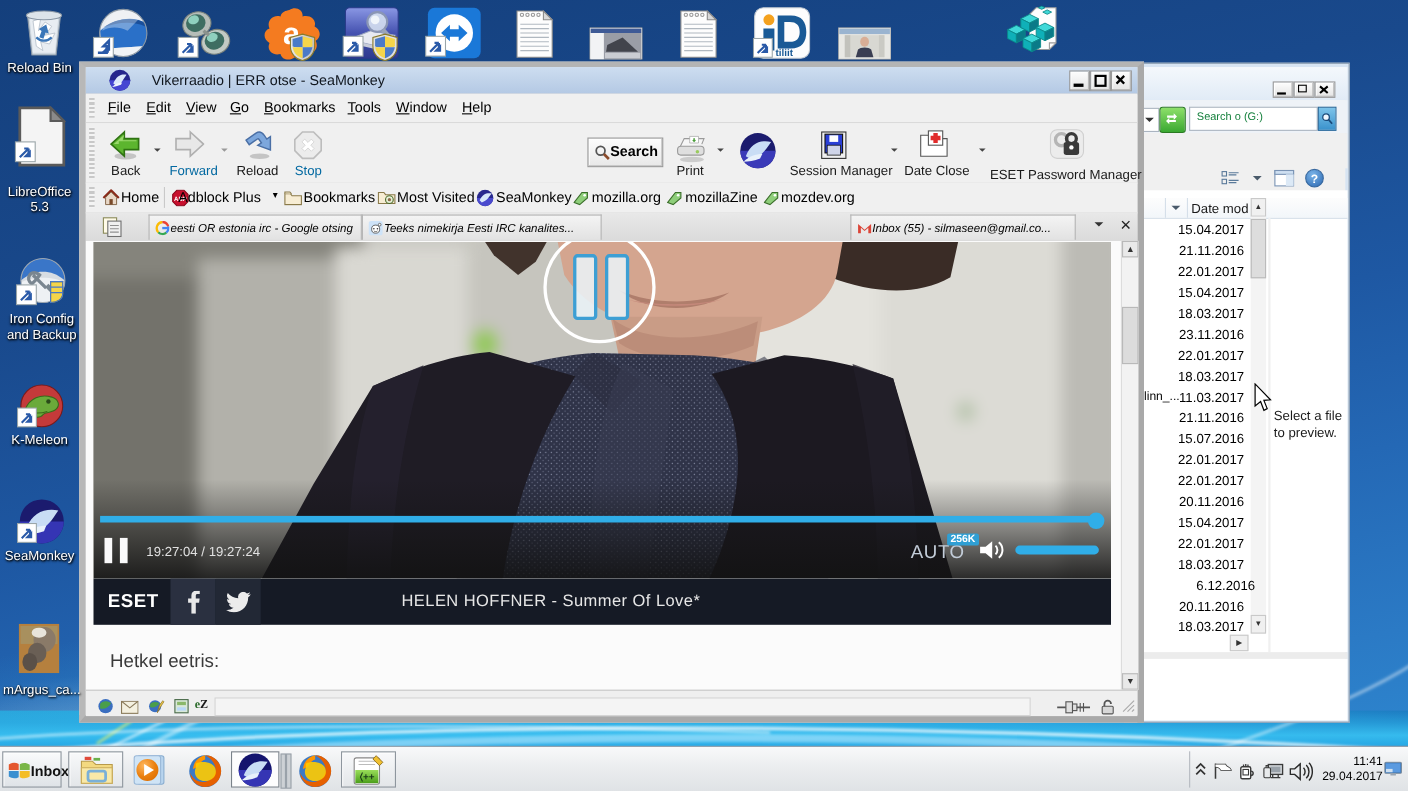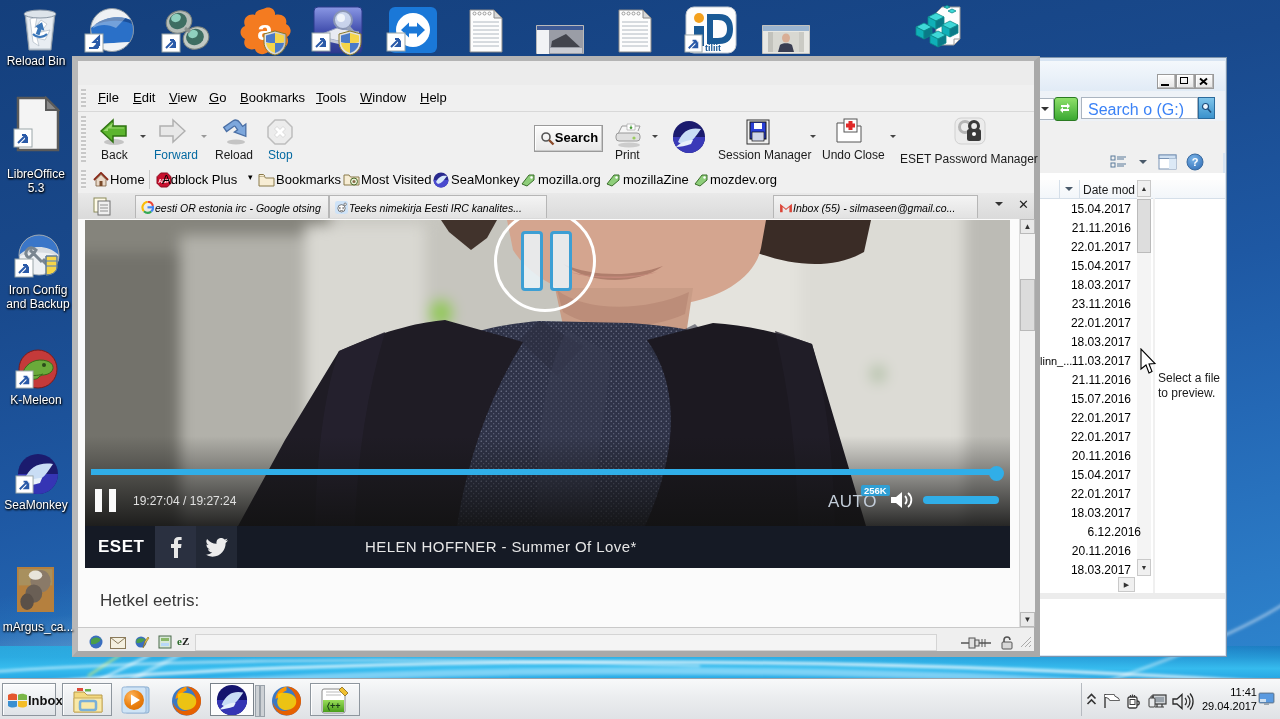--- a/index.html
+++ b/index.html
@@ -83,21 +83,21 @@
  <div style="position:absolute;left:3px;top:33px;width:199px;height:30px;background:#eef2f7"></div>
  <div style="position:absolute;left:14px;top:40px;width:15px;height:20px;background:#fff;border:1px solid #aab4c0">
         <div style="position:absolute;left:3px;top:8px;width:0;height:0;border:4px solid transparent;border-top-color:#333"></div>
       </div>
  <div style="position:absolute;left:31px;top:39px;width:22px;height:22px;border-radius:3px;background:linear-gradient(#8ee06a,#3aa832);border:1px solid #2a7a22">
         <svg style="position:absolute;left:3px;top:3px" width="14" height="14" viewBox="0 0 14 14">
           <path d="M3 6 L3 4 L9 4 L9 2 L12 5 L9 8 L9 6 Z M11 8 L11 10 L5 10 L5 12 L2 9 L5 6 L5 8 Z" fill="#fff"></path>
         </svg>
       </div>
  <div style="position:absolute;left:58px;top:39px;width:117px;height:22px;background:#fff;border:1px solid #aab4c0;box-sizing:border-box">
-        <span style="position:absolute;left:6px;top:3px;font-size:16px;color:#3b82f6">Search o (G:)</span>
+        <span style="position:absolute;left:6px;top:3px;font-size:10px;color:#15803d">Search o (G:)</span>
       </div>
  <div style="position:absolute;left:175px;top:39px;width:17px;height:22px;background:linear-gradient(#7ec4ea,#3a92cc);border:1px solid #2a6a9c;box-sizing:border-box">
         <svg style="position:absolute;left:2px;top:4px" width="11" height="12" viewBox="0 0 11 12">
           <circle cx="4.5" cy="4.5" r="3" fill="#f0f8ff" stroke="#1a4a7a" stroke-width="1.2"></circle>
           <line x1="7" y1="7" x2="10" y2="10.5" stroke="#1a4a7a" stroke-width="1.6"></line>
         </svg>
       </div>
  <div style="position:absolute;left:3px;top:63px;width:199px;height:32px;background:#f0f0f0"></div>
  <svg style="position:absolute;left:87px;top:97px" width="17" height="15" viewBox="0 0 17 15">
         <rect x="1" y="1" width="4" height="4" fill="none" stroke="#5a7a9a"></rect>
@@ -157,20 +157,40 @@
  <div style="position:absolute;left:95px;top:519px;width:17px;height:15px;background:#f0f0f0;border:1px solid #c9c9c9;box-sizing:border-box;text-align:center;font-size:7px;line-height:13px;color:#333">▶</div>
  <div style="position:absolute;left:130px;top:140px;width:2px;height:395px;background:#f0f0f0"></div>
  <div style="position:absolute;left:135px;top:313px;width:64px;font-size:12px;color:#1a1a1a;line-height:15px">Select a file to preview.</div>
  <div style="position:absolute;left:3px;top:535px;width:199px;height:6px;background:#ececec"></div>
  <div style="position:absolute;left:3px;top:541px;width:199px;height:56px;background:#fff"></div>
  <svg style="position:absolute;left:116px;top:290px" width="18" height="28" viewBox="0 0 18 28">
         <path d="M2 1 L2 21 L7 17 L10 25 L13 23.5 L10 16 L16 15.5 Z" fill="#fff" stroke="#000" stroke-width="1.1"></path>
       </svg>
 </div>
 <div id="bwin" class="abs">
+ <div id="btitle">
+  <svg style="position:absolute;left:21px;top:2px" width="20" height="20" viewBox="0 0 20 20">
+          <circle cx="10" cy="10" r="9.5" fill="#26268c"></circle>
+          <path d="M0.5 10 A 9.5 9.5 0 0 0 19.5 10 Z" fill="#4646d2"></path>
+          <path d="M4 13 C 7 6 11 4 16 5 C 13 9 12 13 7 15 Z" fill="#dce8fa"></path>
+          <path d="M3 16 C 6 13 9 12 12 12 L 11 14 C 8 15 5 16 3 16 Z" fill="#f0f5fd"></path>
+        </svg>
+  <span>Vikerraadio | ERR otse - SeaMonkey</span>
+  <div class="wbtn" style="left:894px;">
+          <div style="position:absolute;left:3px;bottom:3px;width:9px;height:3px;background:#000"></div>
+        </div>
+  <div class="wbtn" style="left:913px;">
+          <div style="position:absolute;left:3px;top:3px;width:7px;height:7px;border:2px solid #000"></div>
+        </div>
+  <div class="wbtn" style="left:932px;">
+          <svg style="position:absolute;left:3px;top:3px" width="9" height="9" viewBox="0 0 9 9">
+            <path d="M1 1 L8 8 M8 1 L1 8" stroke="#000" stroke-width="2"></path>
+          </svg>
+        </div>
+ </div>
  <div id="bmenu">
   <div class="grippy"></div>
   <span class="mitem" style="left:20px"><u>F</u>ile</span>
   <span class="mitem" style="left:55px"><u>E</u>dit</span>
   <span class="mitem" style="left:91px"><u>V</u>iew</span>
   <span class="mitem" style="left:131px"><u>G</u>o</span>
   <span class="mitem" style="left:162px"><u>B</u>ookmarks</span>
   <span class="mitem" style="left:238px"><u>T</u>ools</span>
   <span class="mitem" style="left:282px"><u>W</u>indow</span>
   <span class="mitem" style="left:342px"><u>H</u>elp</span>
@@ -220,21 +240,21 @@
           <path d="M4 27 C 9 22 15 20 21 20 L 19 24 C 14 26 8 27 4 27 Z" fill="#e8f1fb"></path>
         </svg>
   <div class="navlbl" style="left:640px;top:36px">Session Manager</div>
   <svg style="position:absolute;left:668px;top:7px" width="24" height="26" viewBox="0 0 24 26">
           <rect x="1" y="1" width="22" height="24" fill="#f0f0f0" stroke="#333"></rect>
           <rect x="4" y="3" width="16" height="17" fill="#2a3fd6" stroke="#111"></rect>
           <rect x="8" y="4" width="8" height="6" fill="#fff"></rect>
           <rect x="6" y="13" width="12" height="9" fill="#cfd4e8" stroke="#111" stroke-width=".7"></rect>
         </svg>
   <div style="position:absolute;left:732px;top:23px;width:0;height:0;border:3.5px solid transparent;border-top-color:#444"></div>
-  <div class="navlbl" style="left:744px;top:36px">Undo Close</div>
+  <div class="navlbl" style="left:744px;top:36px">Date Close</div>
   <svg style="position:absolute;left:757px;top:5px" width="28" height="28" viewBox="0 0 28 28">
           <path d="M2 6 L10 6 L12 9 L26 9 L26 25 L2 25 Z" fill="#fff" stroke="#555"></path>
           <rect x="9" y="2" width="13" height="13" fill="#fff" stroke="#555"></rect>
           <path d="M13.5 4 L17.5 4 L17.5 6.5 L20 6.5 L20 10.5 L17.5 10.5 L17.5 13 L13.5 13 L13.5 10.5 L11 10.5 L11 6.5 L13.5 6.5 Z" fill="#e02a2a"></path>
         </svg>
   <div style="position:absolute;left:812px;top:23px;width:0;height:0;border:3.5px solid transparent;border-top-color:#444"></div>
   <div class="navlbl" style="left:822px;top:40px">ESET Password Manager</div>
   <svg style="position:absolute;left:875px;top:5px" width="34" height="30" viewBox="0 0 34 30">
           <rect x="2" y="1" width="30" height="26" rx="6" fill="#ececec" stroke="#d0d0d0"></rect>
           <circle cx="12" cy="10" r="5.5" fill="none" stroke="#b5b5b5" stroke-width="3"></circle>

